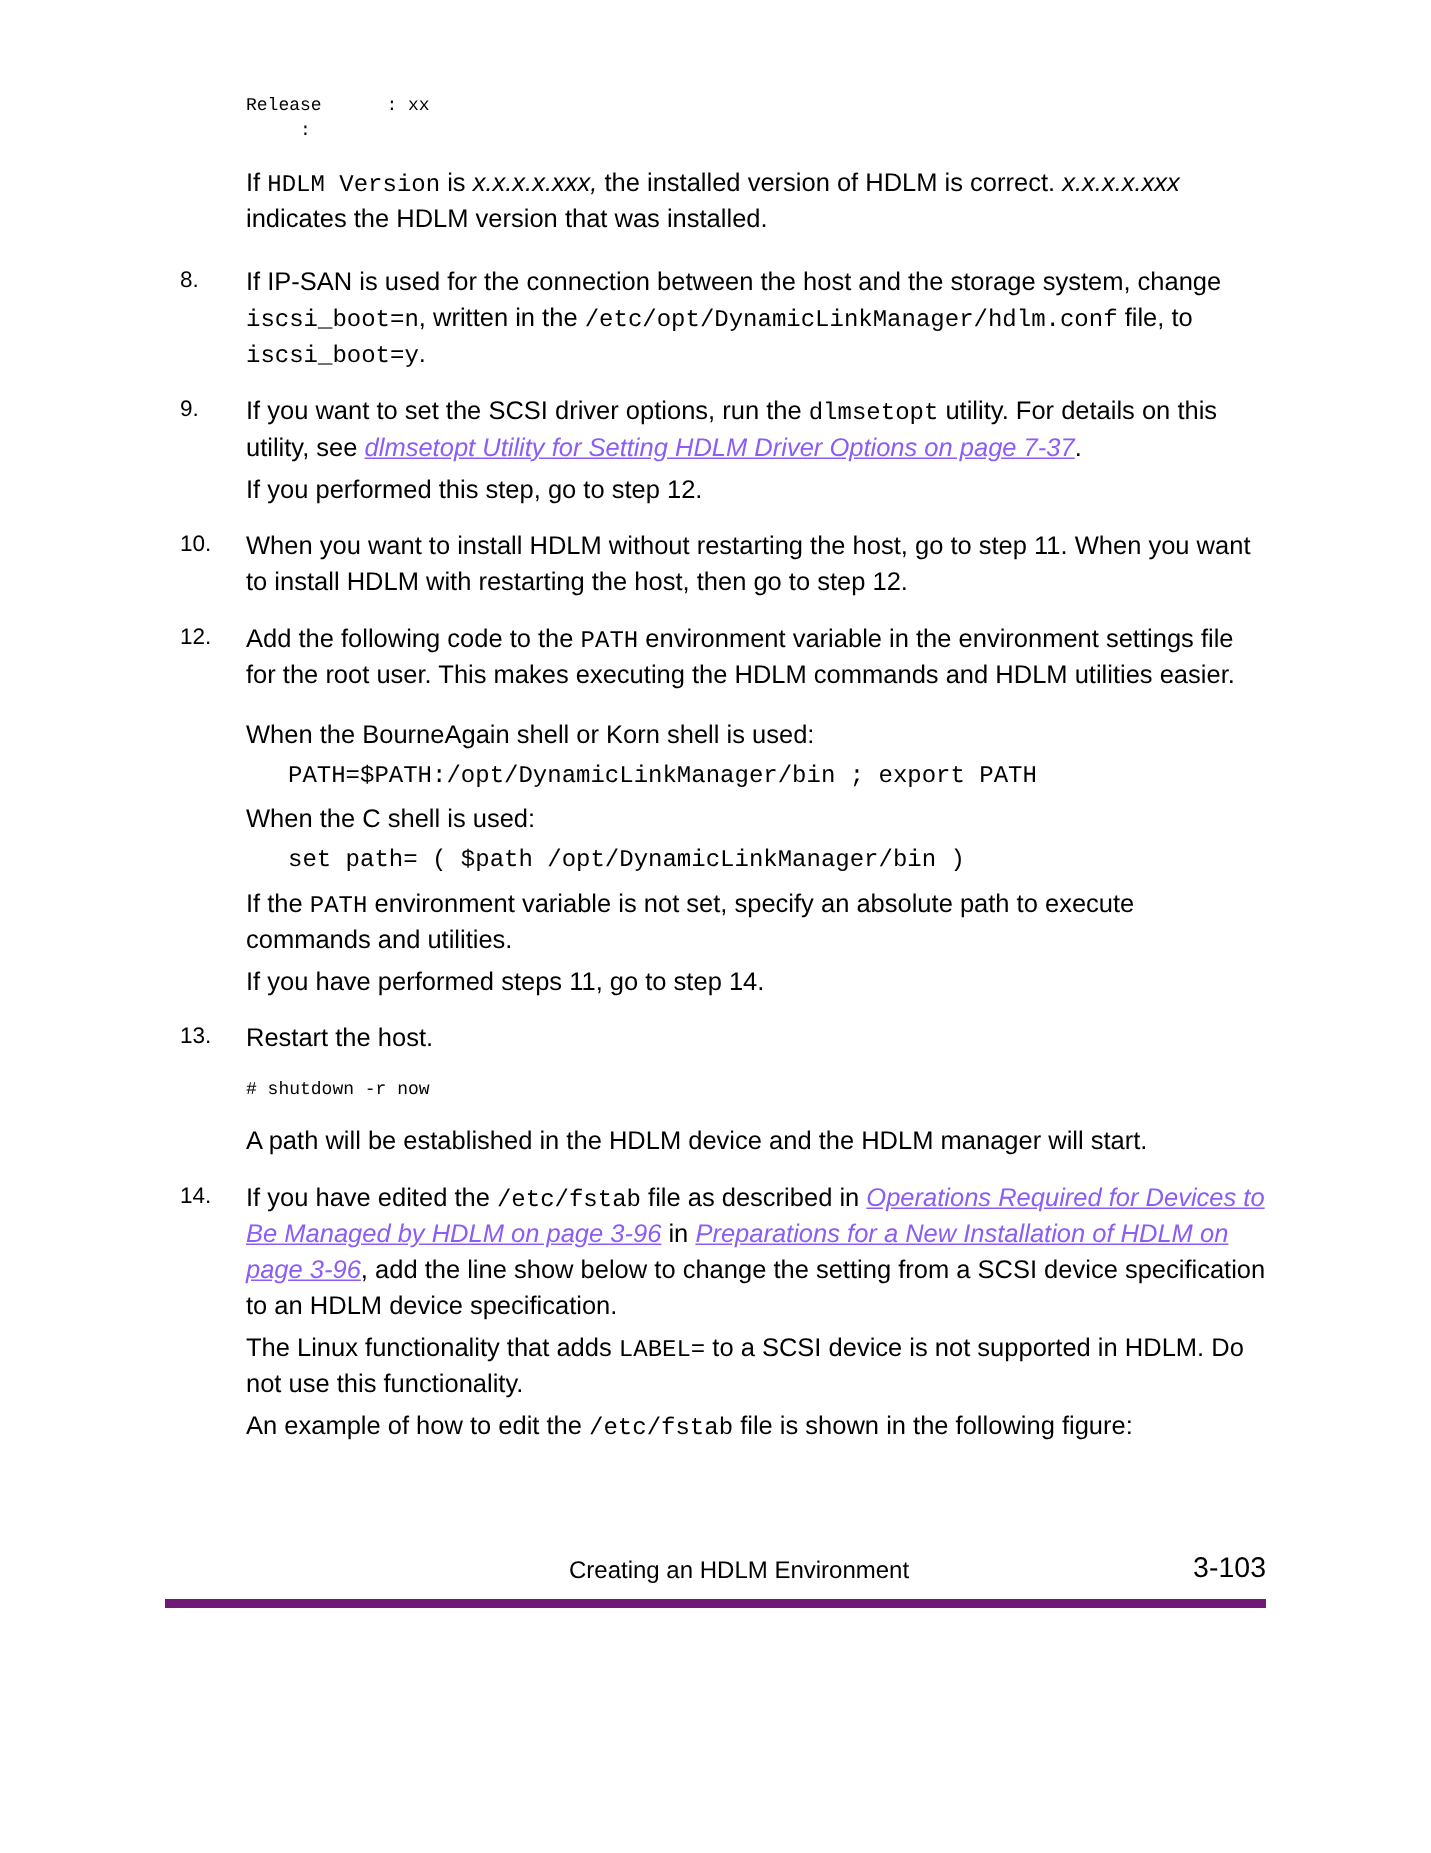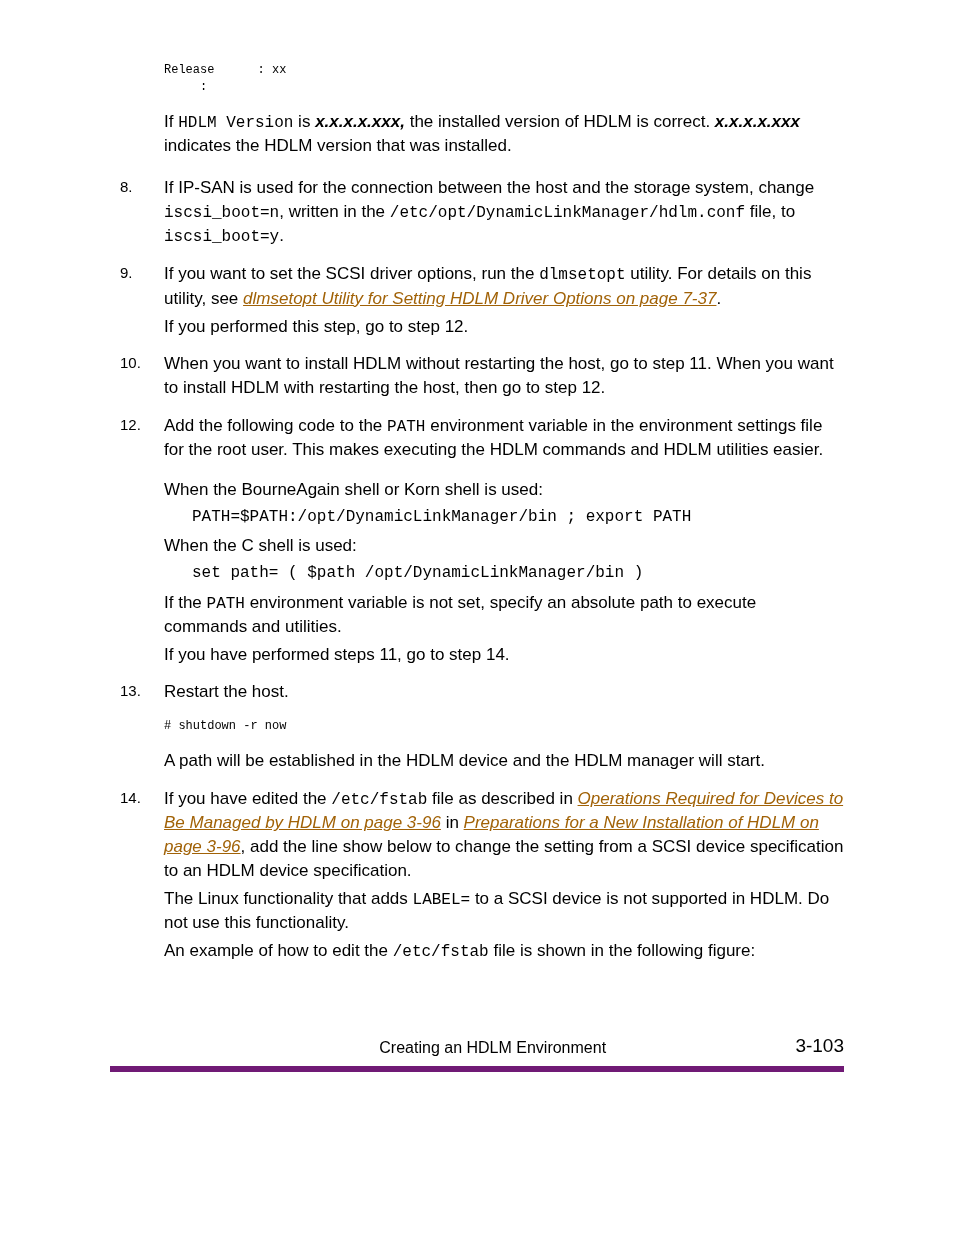--- a/index.html
+++ b/index.html
@@ -8,23 +8,23 @@
     line-height: 1.4;
     color: #000;
     margin: 0;
     padding: 60px 110px 40px 110px;
     background: #fff;
   }
   .mono {
     font-family: "Courier New", Courier, monospace;
     font-size: 16px;
   }
-  .italic { font-style: italic; font-weight: bold; }
+  .italic { font-style: italic; }
   a.doc-link {
-    color: #a16207;
+    color: #8b5cf6;
     text-decoration: underline;
     font-style: italic;
   }
   ol.main-list {
     list-style: none;
     padding-left: 40px;
     margin: 0;
   }
   ol.main-list > li {
     position: relative;

